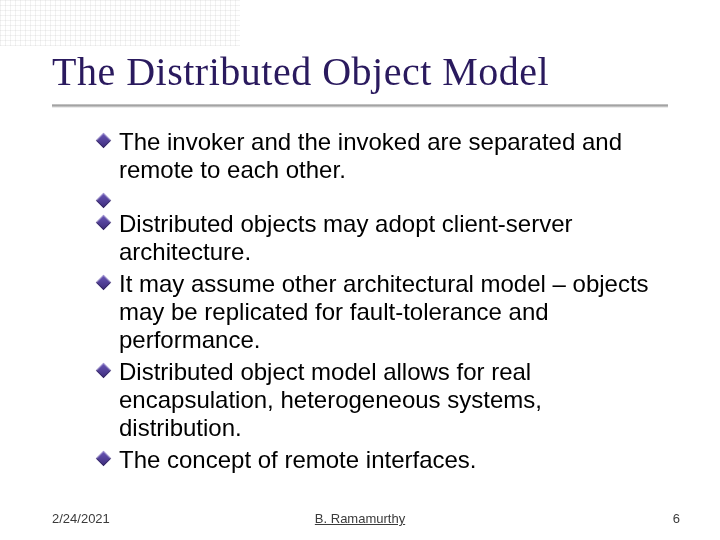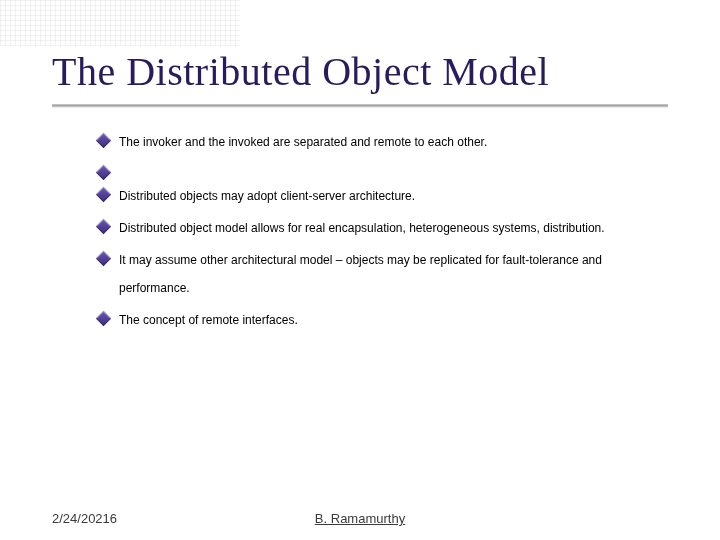--- a/index.html
+++ b/index.html
@@ -57,30 +57,31 @@
     width: 11px;
     height: 11px;
     margin-top: 7px;
     margin-right: 10px;
     transform: rotate(45deg);
     background: linear-gradient(135deg, #6a57b8 0%, #3c2b7a 100%);
     box-shadow: inset -1px -1px 0 rgba(0,0,0,0.25), inset 1px 1px 0 rgba(255,255,255,0.35);
   }
   .bullet-text {
     font-family: Tahoma, Verdana, sans-serif;
-    font-size: 12px;
+    font-size: 24px;
     line-height: 28px;
     color: #000000;
   }
   .footer {
     position: absolute;
     left: 0;
     bottom: 14px;
     width: 720px;
     display: flex;
+    justify-content: space-between;
     padding: 0 40px 0 52px;
     box-sizing: border-box;
     font-family: Tahoma, Verdana, sans-serif;
     font-size: 13px;
     color: #3b3b3b;
   }
   .footer .center {
     position: absolute;
     left: 50%;
     transform: translateX(-50%);
@@ -102,25 +103,25 @@
   </div>
   <div class="bullet-row">
     <div class="diamond"></div>
   </div>
   <div class="bullet-row">
     <div class="diamond"></div>
     <div class="bullet-text">Distributed objects may adopt client-server architecture.</div>
   </div>
   <div class="bullet-row">
     <div class="diamond"></div>
-    <div class="bullet-text">Distributed object model allows for real encapsulation, heterogeneous systems, distribution.</div>
+    <div class="bullet-text">It may assume other architectural model – objects may be replicated for fault-tolerance and performance.</div>
   </div>
   <div class="bullet-row">
     <div class="diamond"></div>
-    <div class="bullet-text">It may assume other architectural model – objects may be replicated for fault-tolerance and performance.</div>
+    <div class="bullet-text">Distributed object model allows for real encapsulation, heterogeneous systems, distribution.</div>
   </div>
   <div class="bullet-row">
     <div class="diamond"></div>
     <div class="bullet-text">The concept of remote interfaces.</div>
   </div>
 </div>
 
 <div class="footer">
   <span>2/24/2021</span>
   <span class="center">B. Ramamurthy</span>

